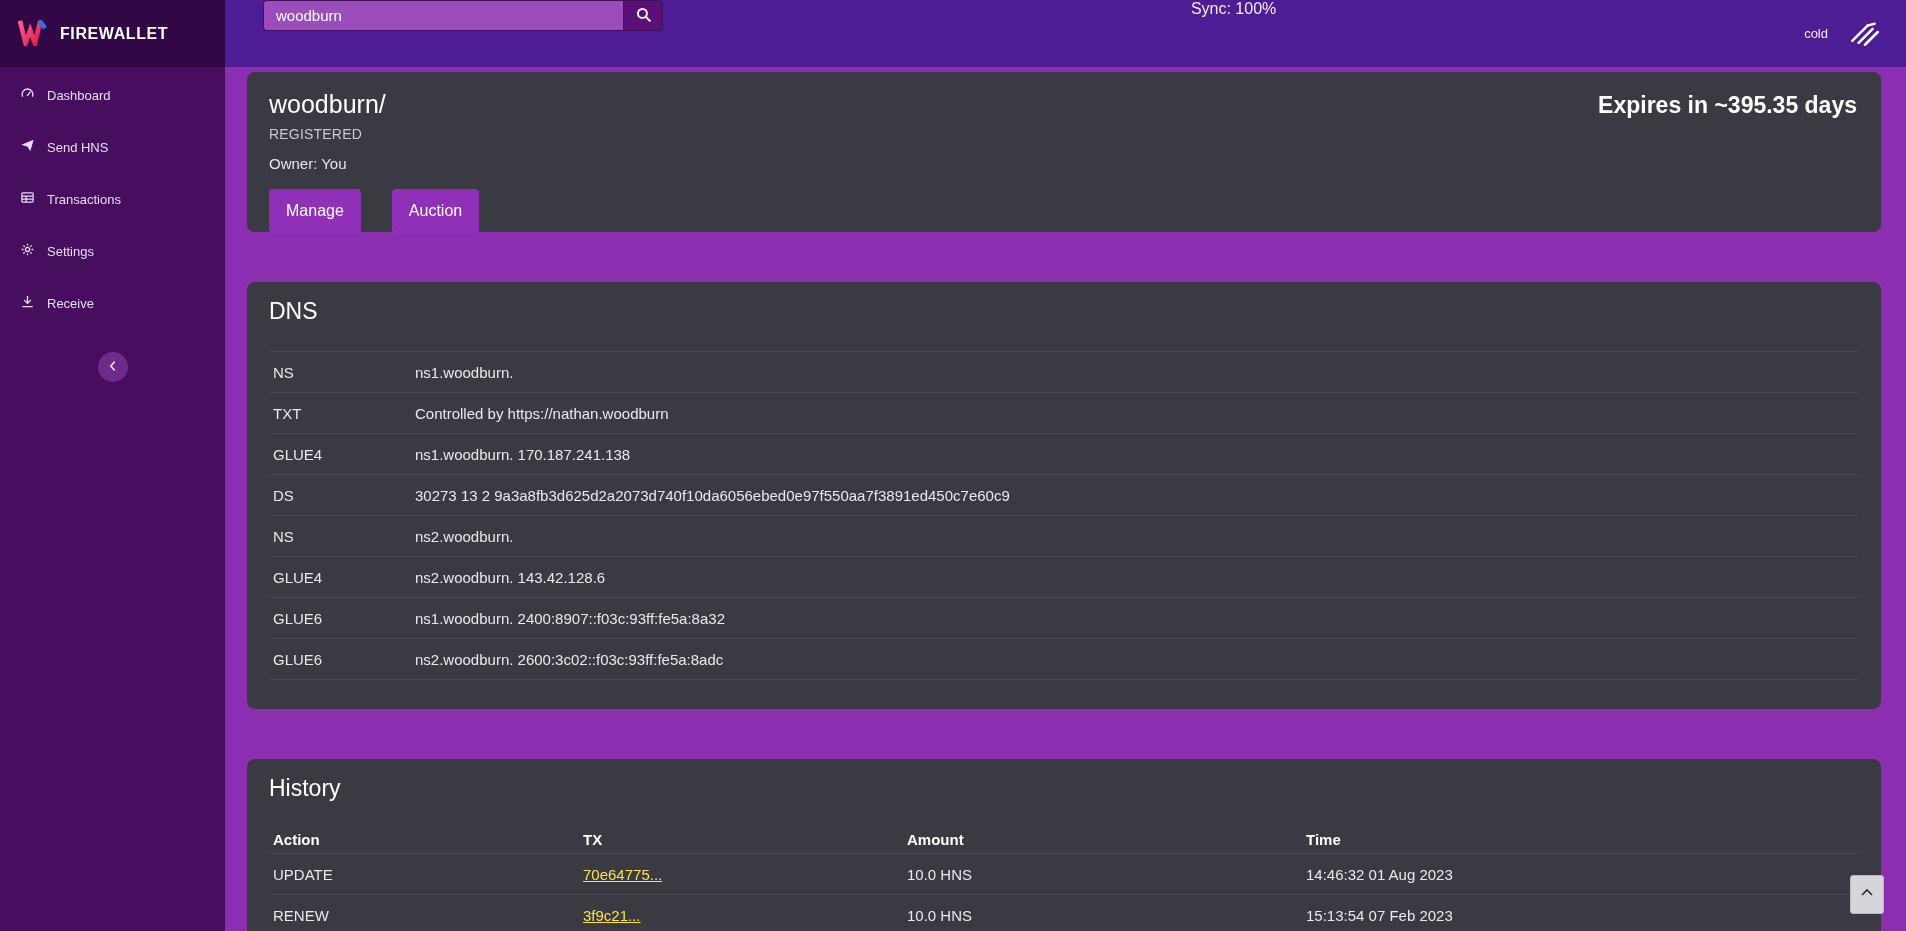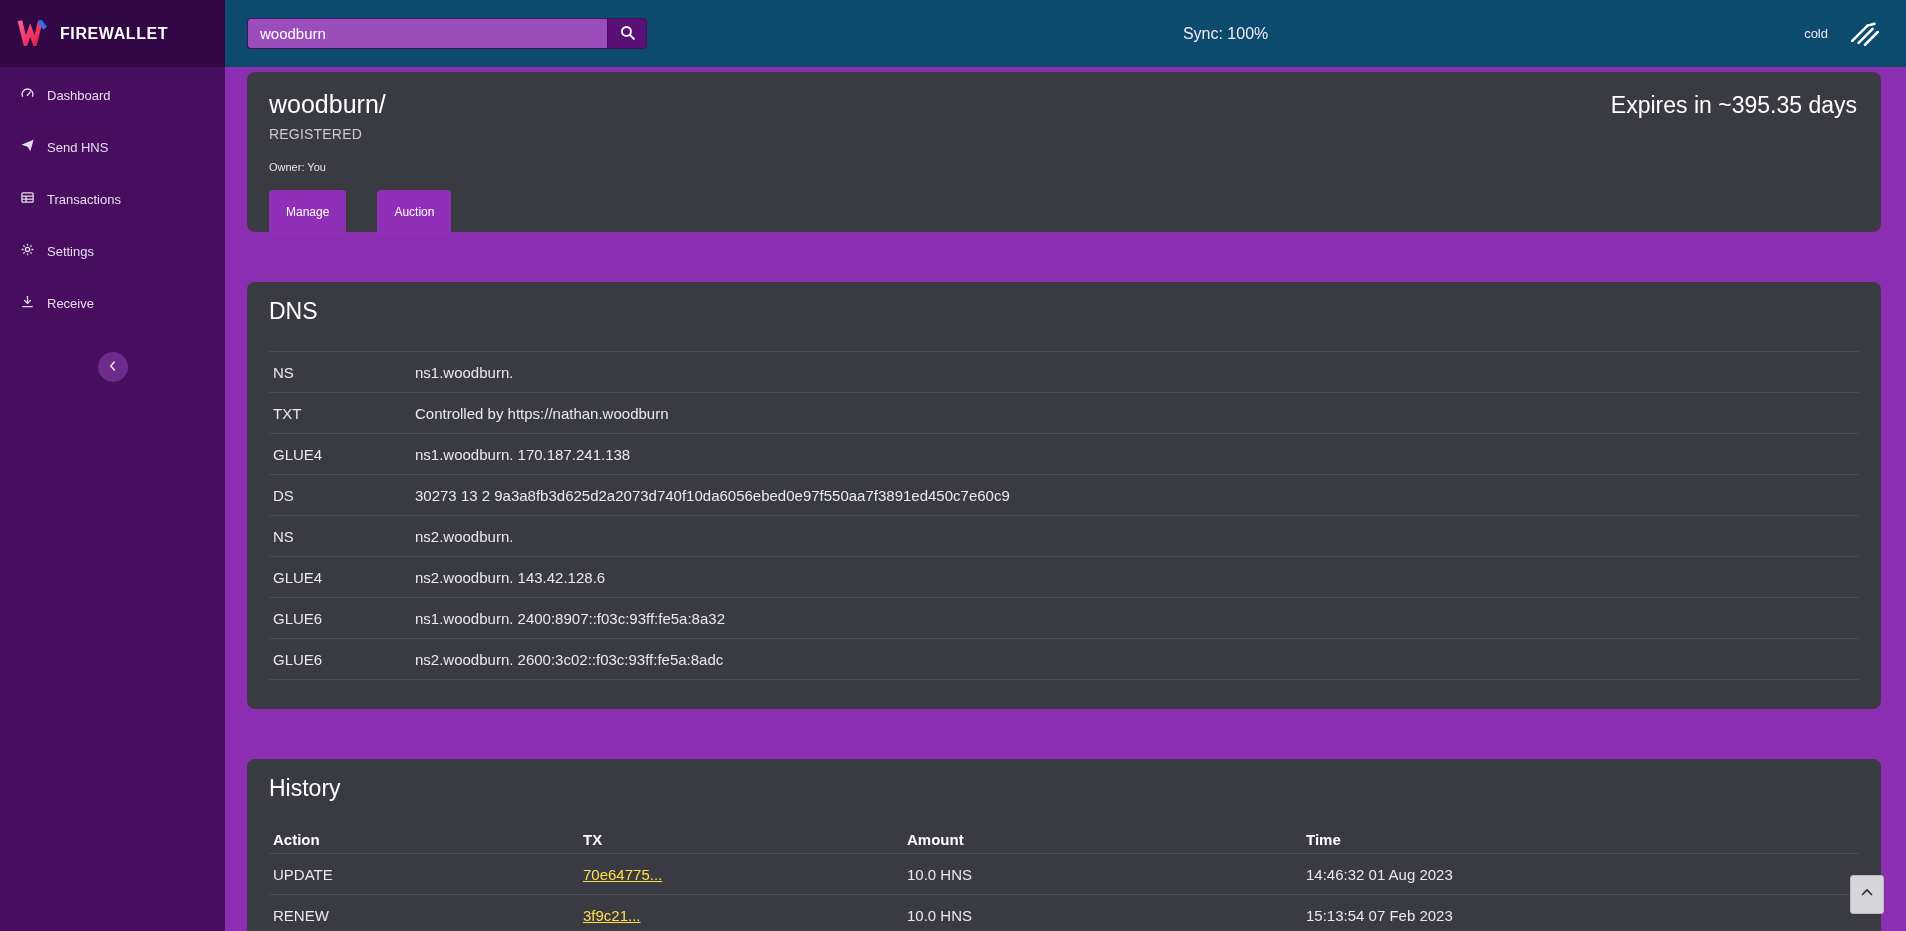--- a/index.html
+++ b/index.html
@@ -36,23 +36,23 @@
     width: 30px; height: 30px; border-radius: 50%;
     background: #6f2b8c; border: none; color: #efe6f7;
     margin: 23px auto 0; display: flex; align-items: center; justify-content: center;
     cursor: pointer;
   }
 
   
   .content { flex: 1; display: flex; flex-direction: column; height: 100%; }
   .topbar {
     height: 67px; flex: 0 0 67px;
-    background: #0c4a6e;
-    display: flex; align-items: center;
-    padding: 0 24px 0 22px;
+    background: #4c1d95;
+    display: flex; 
+    padding: 0 24px 0 38px;
   }
   .search-group { display: flex; height: 31px; }
   .search-input {
     width: 360px; height: 31px;
     background: #9b4dbc; border: 1px solid #42115c; border-right: none;
     border-radius: 4px 0 0 4px;
     color: #fff; font-size: 15px; padding: 0 12px; outline: none;
     font-family: inherit;
   }
   .search-btn {
@@ -70,28 +70,28 @@
   .card {
     background: #3a3a43; border-radius: 8px; color: #fff;
     margin-bottom: 50px;
   }
   .domain-card {
     height: 160px; padding: 18px 24px 18px 22px;
     display: flex; justify-content: space-between; align-items: flex-start;
   }
   .domain-title { font-size: 25px; font-weight: 400; }
   .domain-status { font-size: 14px; color: #cfc8d6; margin-top: 7px; letter-spacing: .2px; }
-  .domain-owner { font-size: 11px; color: #e9e3ef; margin-top: 19px; }
+  .domain-owner { font-size: 15px; color: #e9e3ef; margin-top: 13px; }
   .domain-buttons { margin-top: 17px; display: flex; gap: 31px; }
   .btn {
     background: #9030b8; color: #fff; border: none; border-radius: 4px;
-    height: 44px; padding: 0 17px; font-size: 12px; cursor: pointer;
+    height: 44px; padding: 0 17px; font-size: 16px; cursor: pointer;
     font-family: inherit;
   }
-  .domain-expires { font-size: 23px; font-weight: 400; margin-top: 2px; }
+  .domain-expires { font-size: 23px; font-weight: 700; margin-top: 2px; }
 
   .section-card { padding: 16px 22px 29px; }
   .section-title { font-size: 23px; font-weight: 400; }
   .dns-title { margin-bottom: 26px; }
   .history-title { margin-bottom: 24px; }
 
   .dns-table { border-top: 1px solid #4a4a52; }
   .dns-row {
     display: grid; grid-template-columns: 142px 1fr;
     height: 41px; align-items: center;

